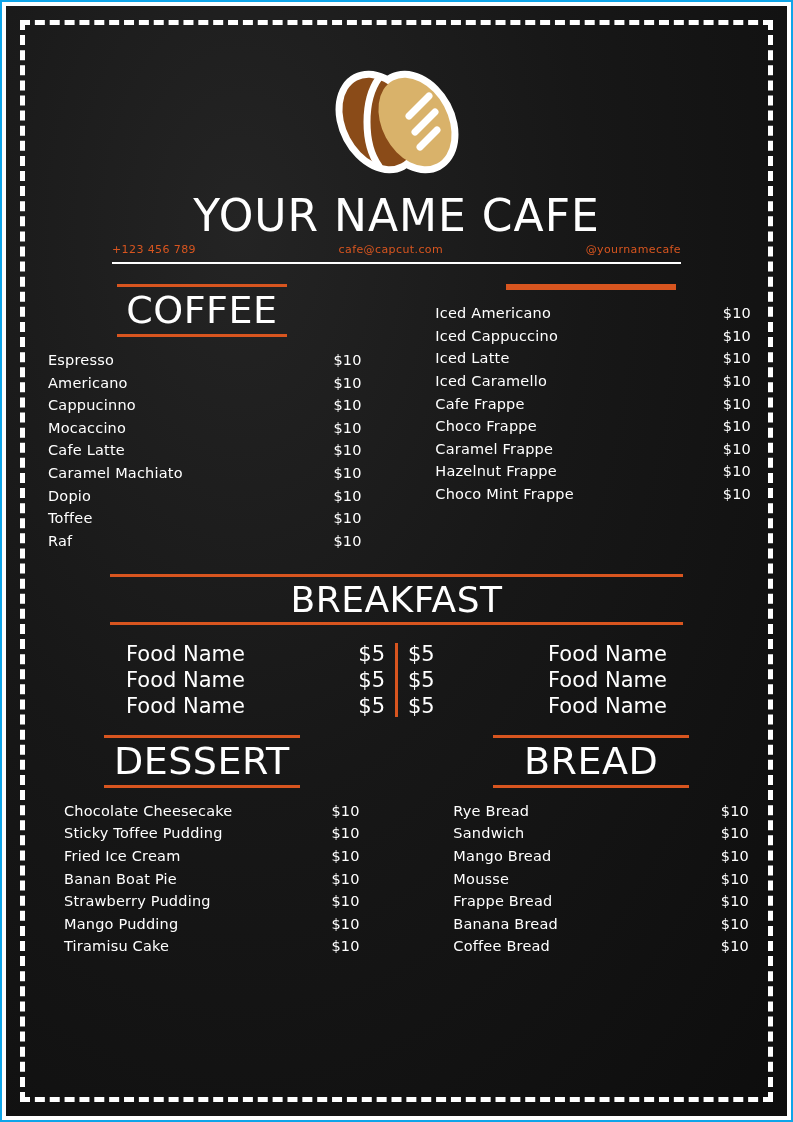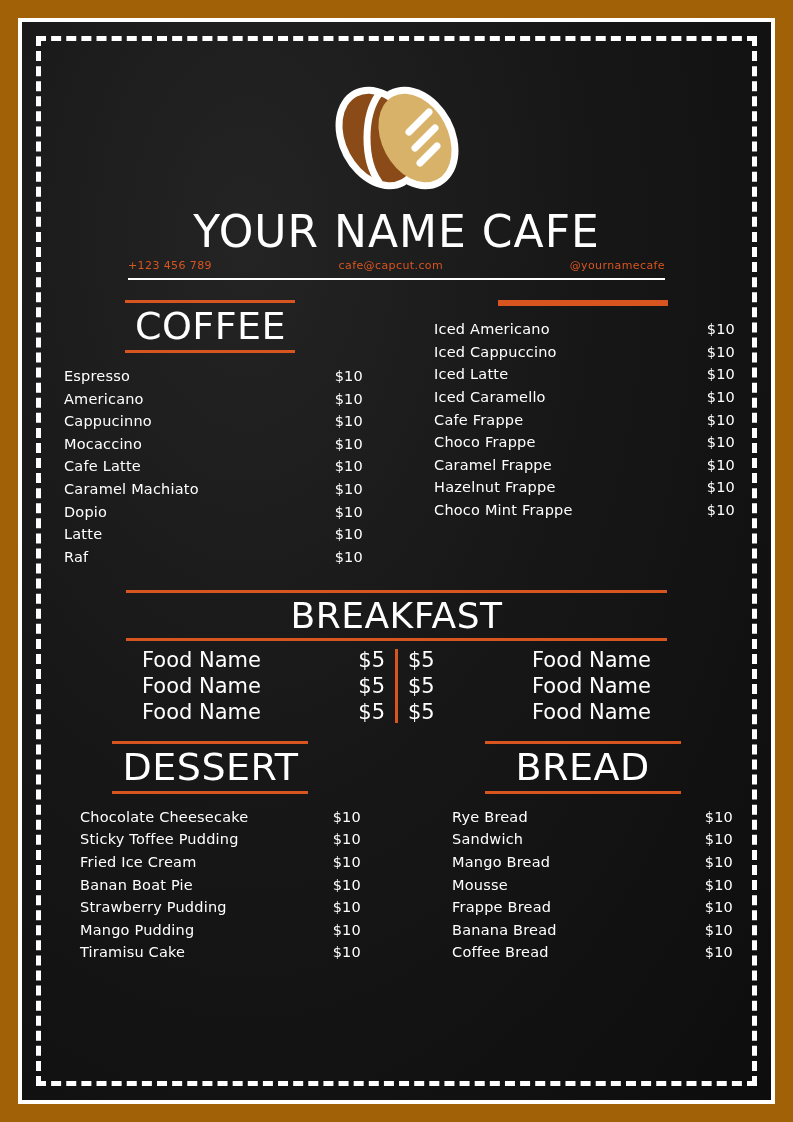--- a/index.html
+++ b/index.html
@@ -5,22 +5,22 @@
   * { box-sizing: border-box; margin: 0; padding: 0; }
   html, body {
     width: 793px; height: 1122px;
     background: #000;
     font-family: "DejaVu Sans", sans-serif;
     overflow: hidden;
   }
   .page {
     position: relative;
     width: 793px; height: 1122px;
-    background: #a16207;
-    padding: 18px;
+    background: #0ea5e9;
+    padding: 2px;
   }
   .frame {
     position: relative;
     width: 100%; height: 100%;
     background:
       radial-gradient(ellipse at 30% 20%, #242424 0%, #171717 45%, #0d0d0d 100%);
     border: 4px solid #ffffff;
   }
   .dashed {
     position: absolute;
@@ -104,21 +104,21 @@
   .bread-col .items { padding: 0 8px 0 28px; }
 
   
   .breakfast {
     margin-top: 22px;
     padding: 0 74px;
   }
   .bk-heading .heading-text { font-size: 36px; text-align: center; }
   .bk-table {
     display: flex;
-    margin-top: 6px;
+    margin-top: 16px;
     padding: 0 16px;
   }
   .bk-half {
     flex: 1;
     display: flex;
     flex-direction: column;
   }
   .bk-divider {
     width: 3px;
     background: #d8551f;
@@ -199,21 +199,21 @@
               </div>
               <div class="item-row">
                 <span class="item-name">Caramel Machiato</span>
                 <span class="item-price">$10</span>
               </div>
               <div class="item-row">
                 <span class="item-name">Dopio</span>
                 <span class="item-price">$10</span>
               </div>
               <div class="item-row">
-                <span class="item-name">Latte</span>
+                <span class="item-name">Toffee</span>
                 <span class="item-price">$10</span>
               </div>
               <div class="item-row">
                 <span class="item-name">Raf</span>
                 <span class="item-price">$10</span>
               </div>
             </div>
         </div>
 
         <div class="col iced-col">

